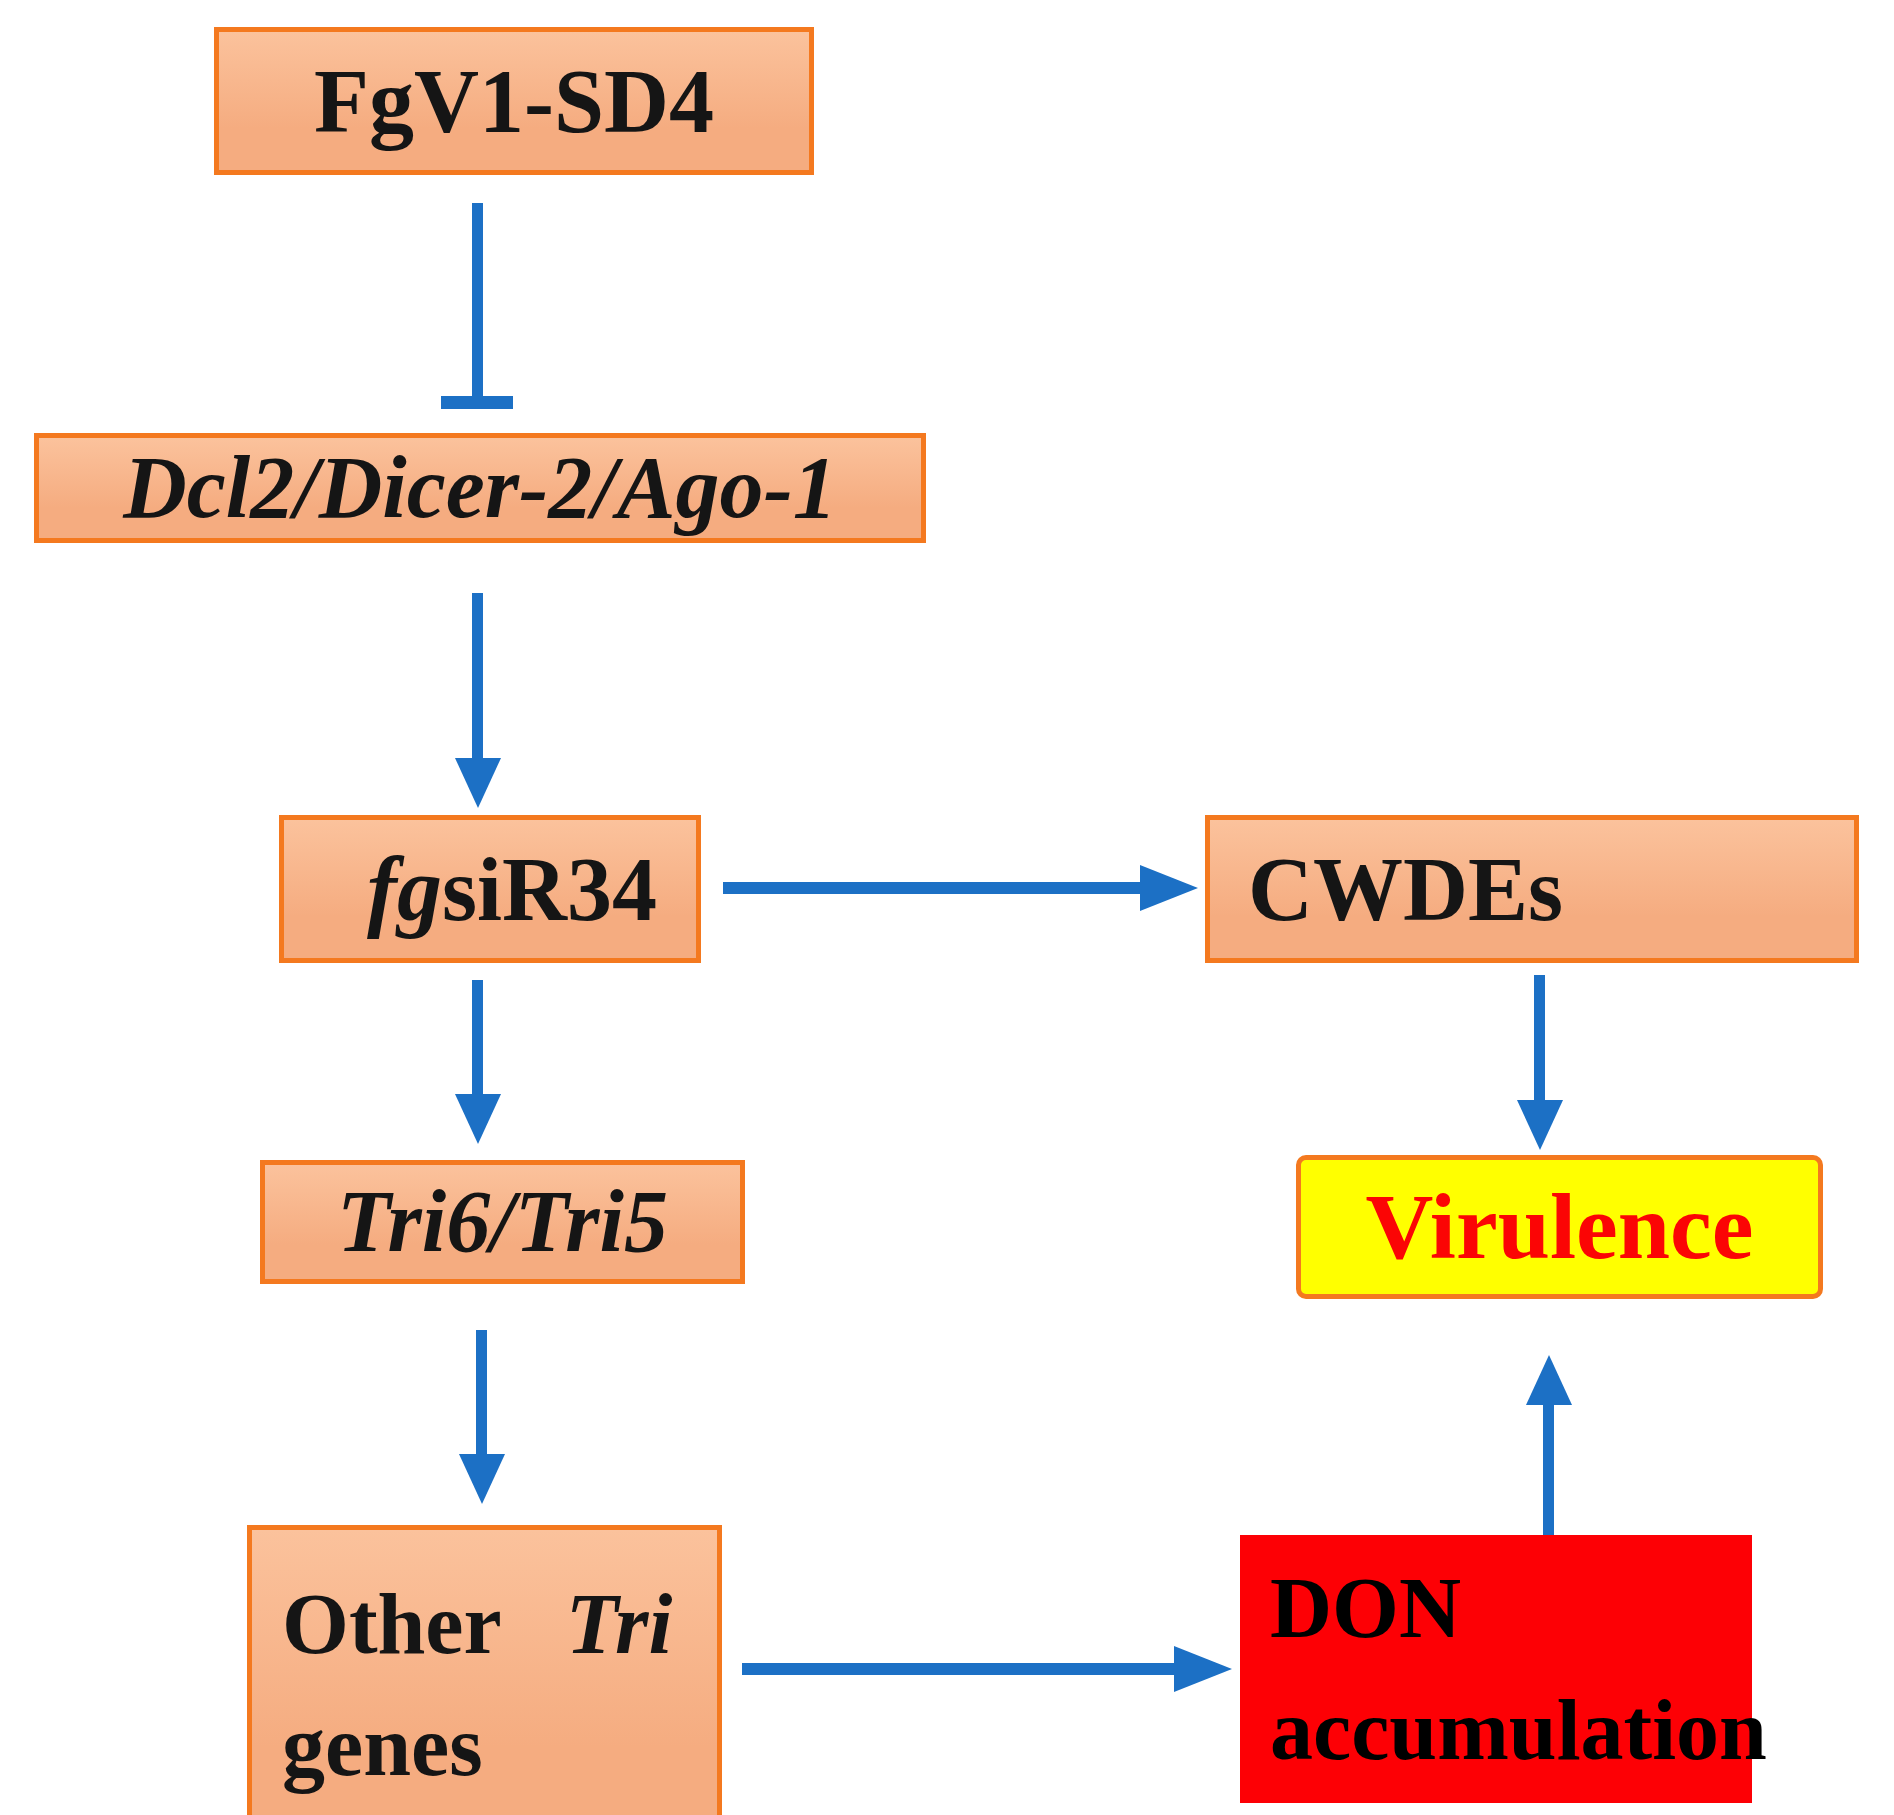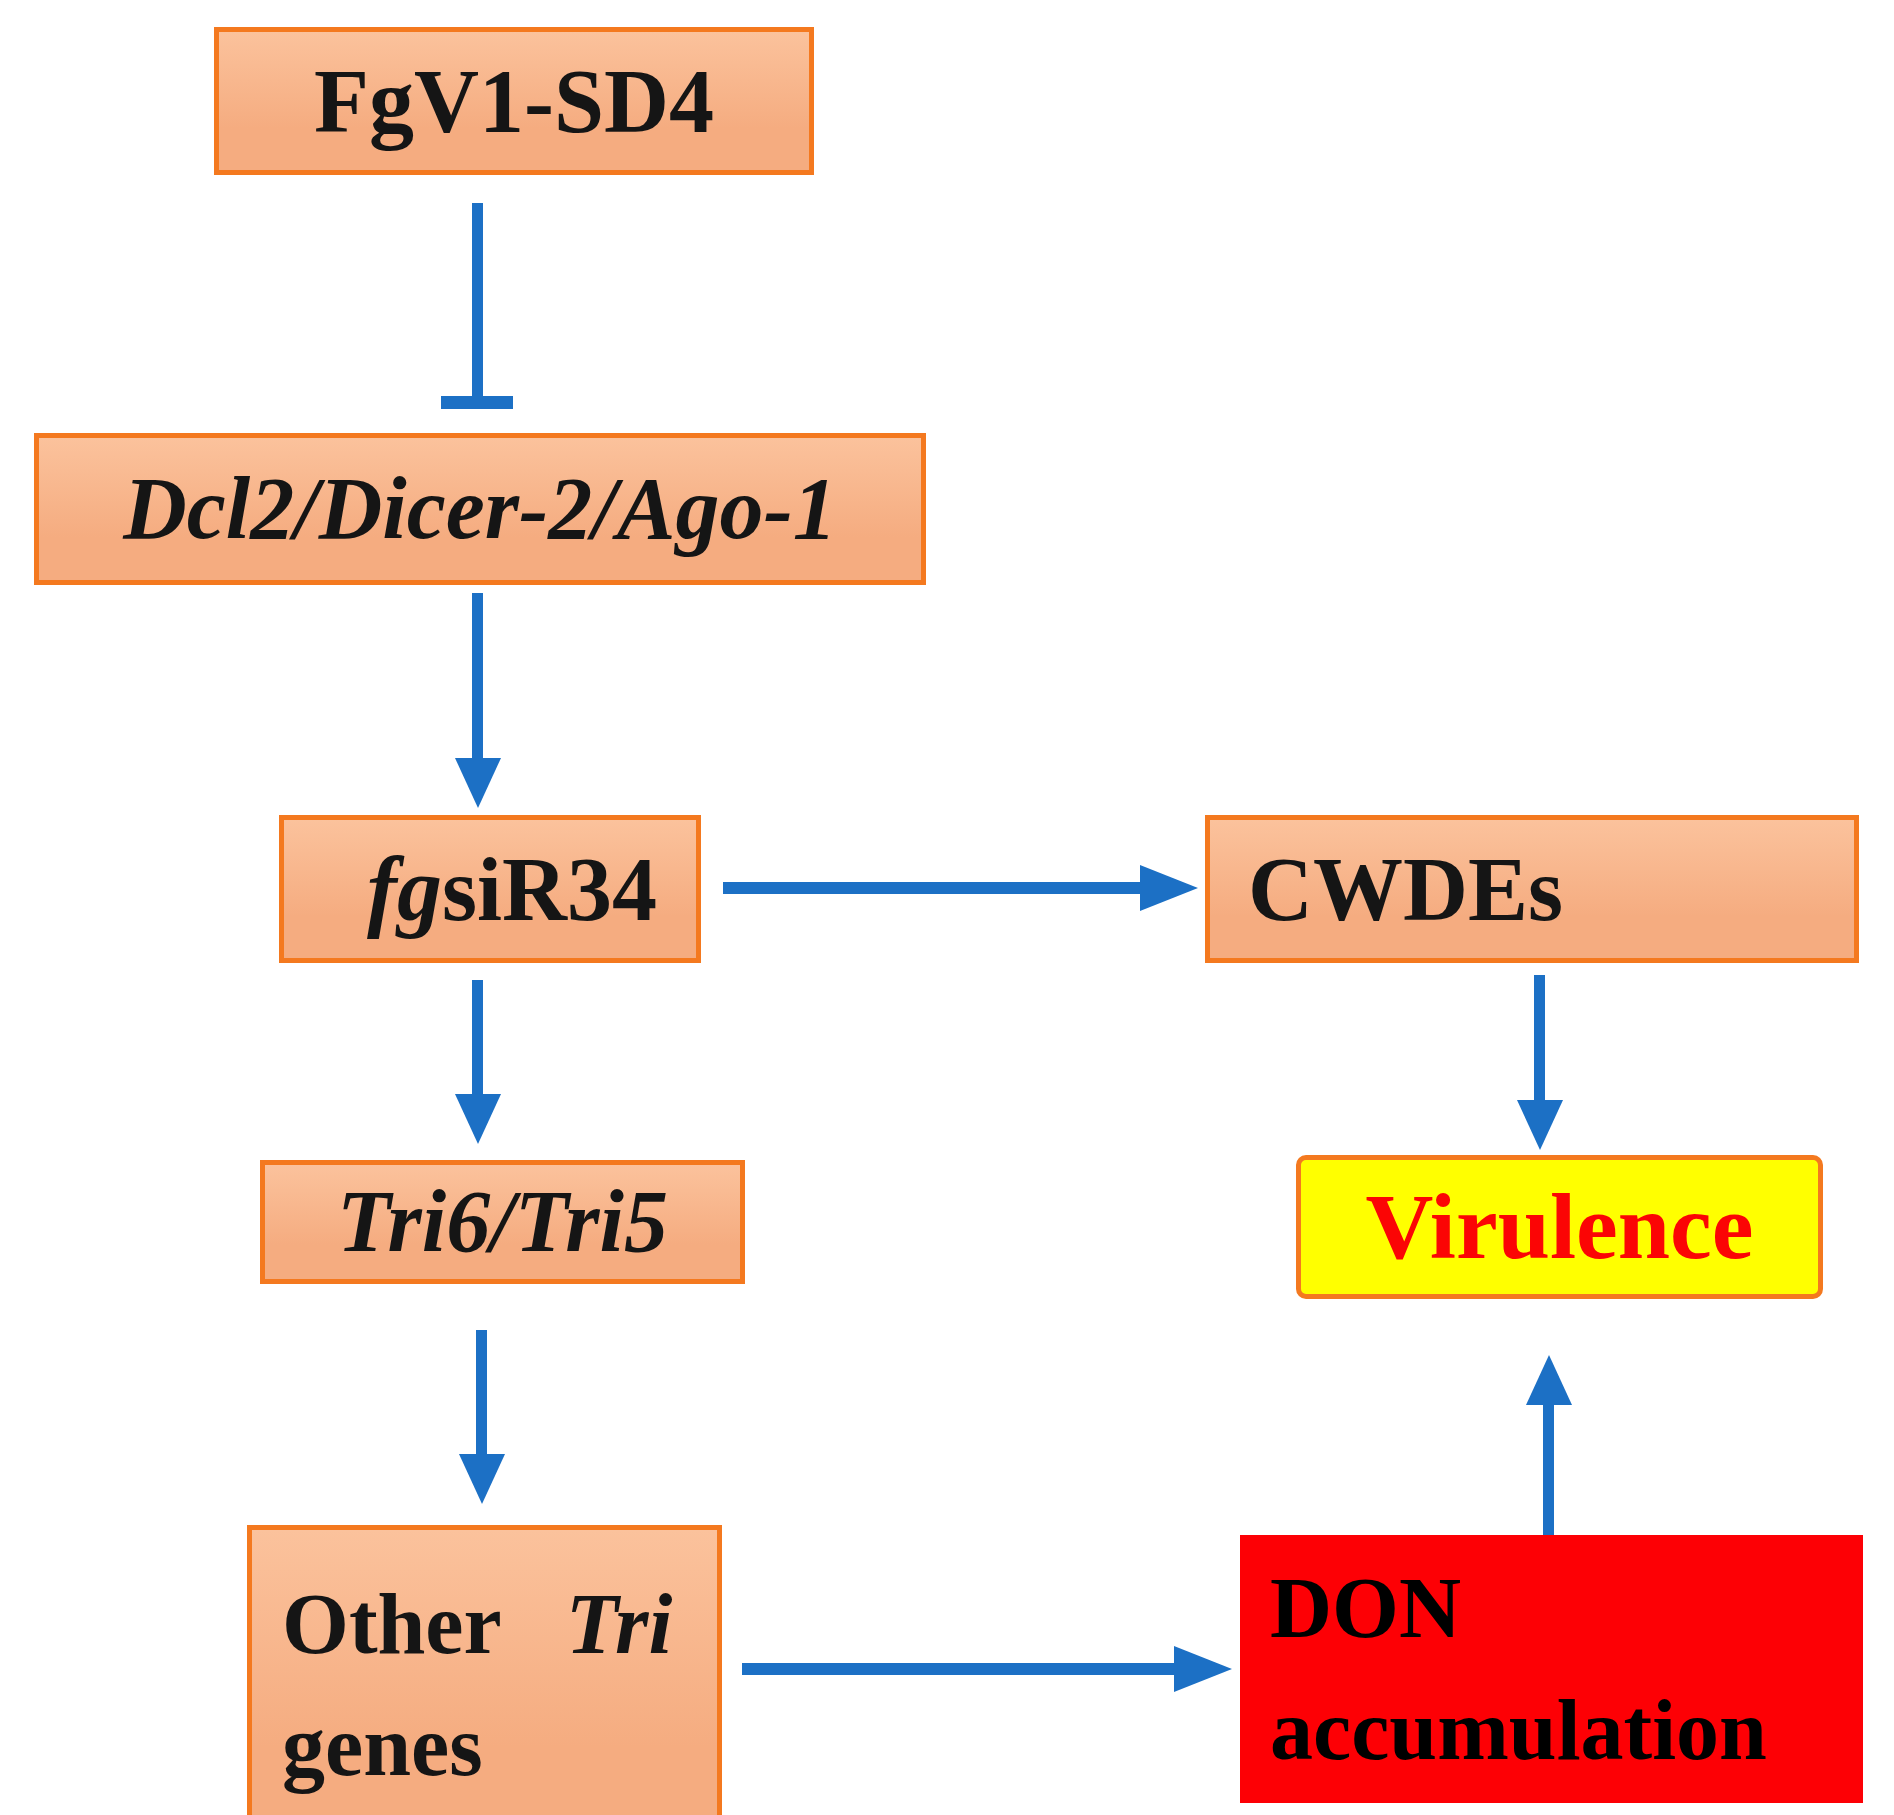--- a/index.html
+++ b/index.html
@@ -41,21 +41,21 @@
   .head.right{border-top:23px solid transparent;border-bottom:23px solid transparent;
     border-left:58px solid var(--arrow-blue);}
 </style>
 </head>
 <body>
 
 <div class="node" style="left:214px;top:27px;width:600px;height:148px;">
   <span>FgV1-SD4</span>
 </div>
 
-<div class="node italic" style="left:34px;top:433px;width:892px;height:152px;font-size:88px;align-items:center;">
+<div class="node italic" style="left:34px;top:433px;width:892px;height:110px;font-size:88px;align-items:center;">
   <span>Dcl2/Dicer-2/Ago-1</span>
 </div>
 
 <div class="node" style="left:279px;top:815px;width:422px;height:148px;">
   <span><em>fg</em><span>siR34</span></span>
 </div>
 
 <div class="node left-align" style="left:1205px;top:815px;width:654px;height:148px;padding-left:38px;">
   <span>CWDEs</span>
 </div>
@@ -66,21 +66,21 @@
 
 <div class="node yellow" style="left:1296px;top:1155px;width:527px;height:144px;border-radius:10px;">
   <span>Virulence</span>
 </div>
 
 <div class="node two-line" style="left:247px;top:1525px;width:475px;height:320px;padding-left:30px;">
   <span class="line"><span>Other </span><em>Tri</em></span>
   <span class="line">genes</span>
 </div>
 
-<div class="node red two-line" style="left:1240px;top:1535px;width:623px;height:268px;padding-left:30px;">
+<div class="node red two-line" style="left:1240px;top:1535px;width:512px;height:268px;padding-left:30px;">
   <span class="line">DON</span>
   <span class="line">accumulation</span>
 </div>
 
 <div class="shaft" style="left:472px;top:203px;width:11px;height:195px;"></div>
 <div class="shaft" style="left:441px;top:396px;width:72px;height:13px;"></div>
 
 <div class="shaft" style="left:472px;top:593px;width:11px;height:167px;"></div>
 <div class="head down" style="left:455px;top:758px;"></div>
 

